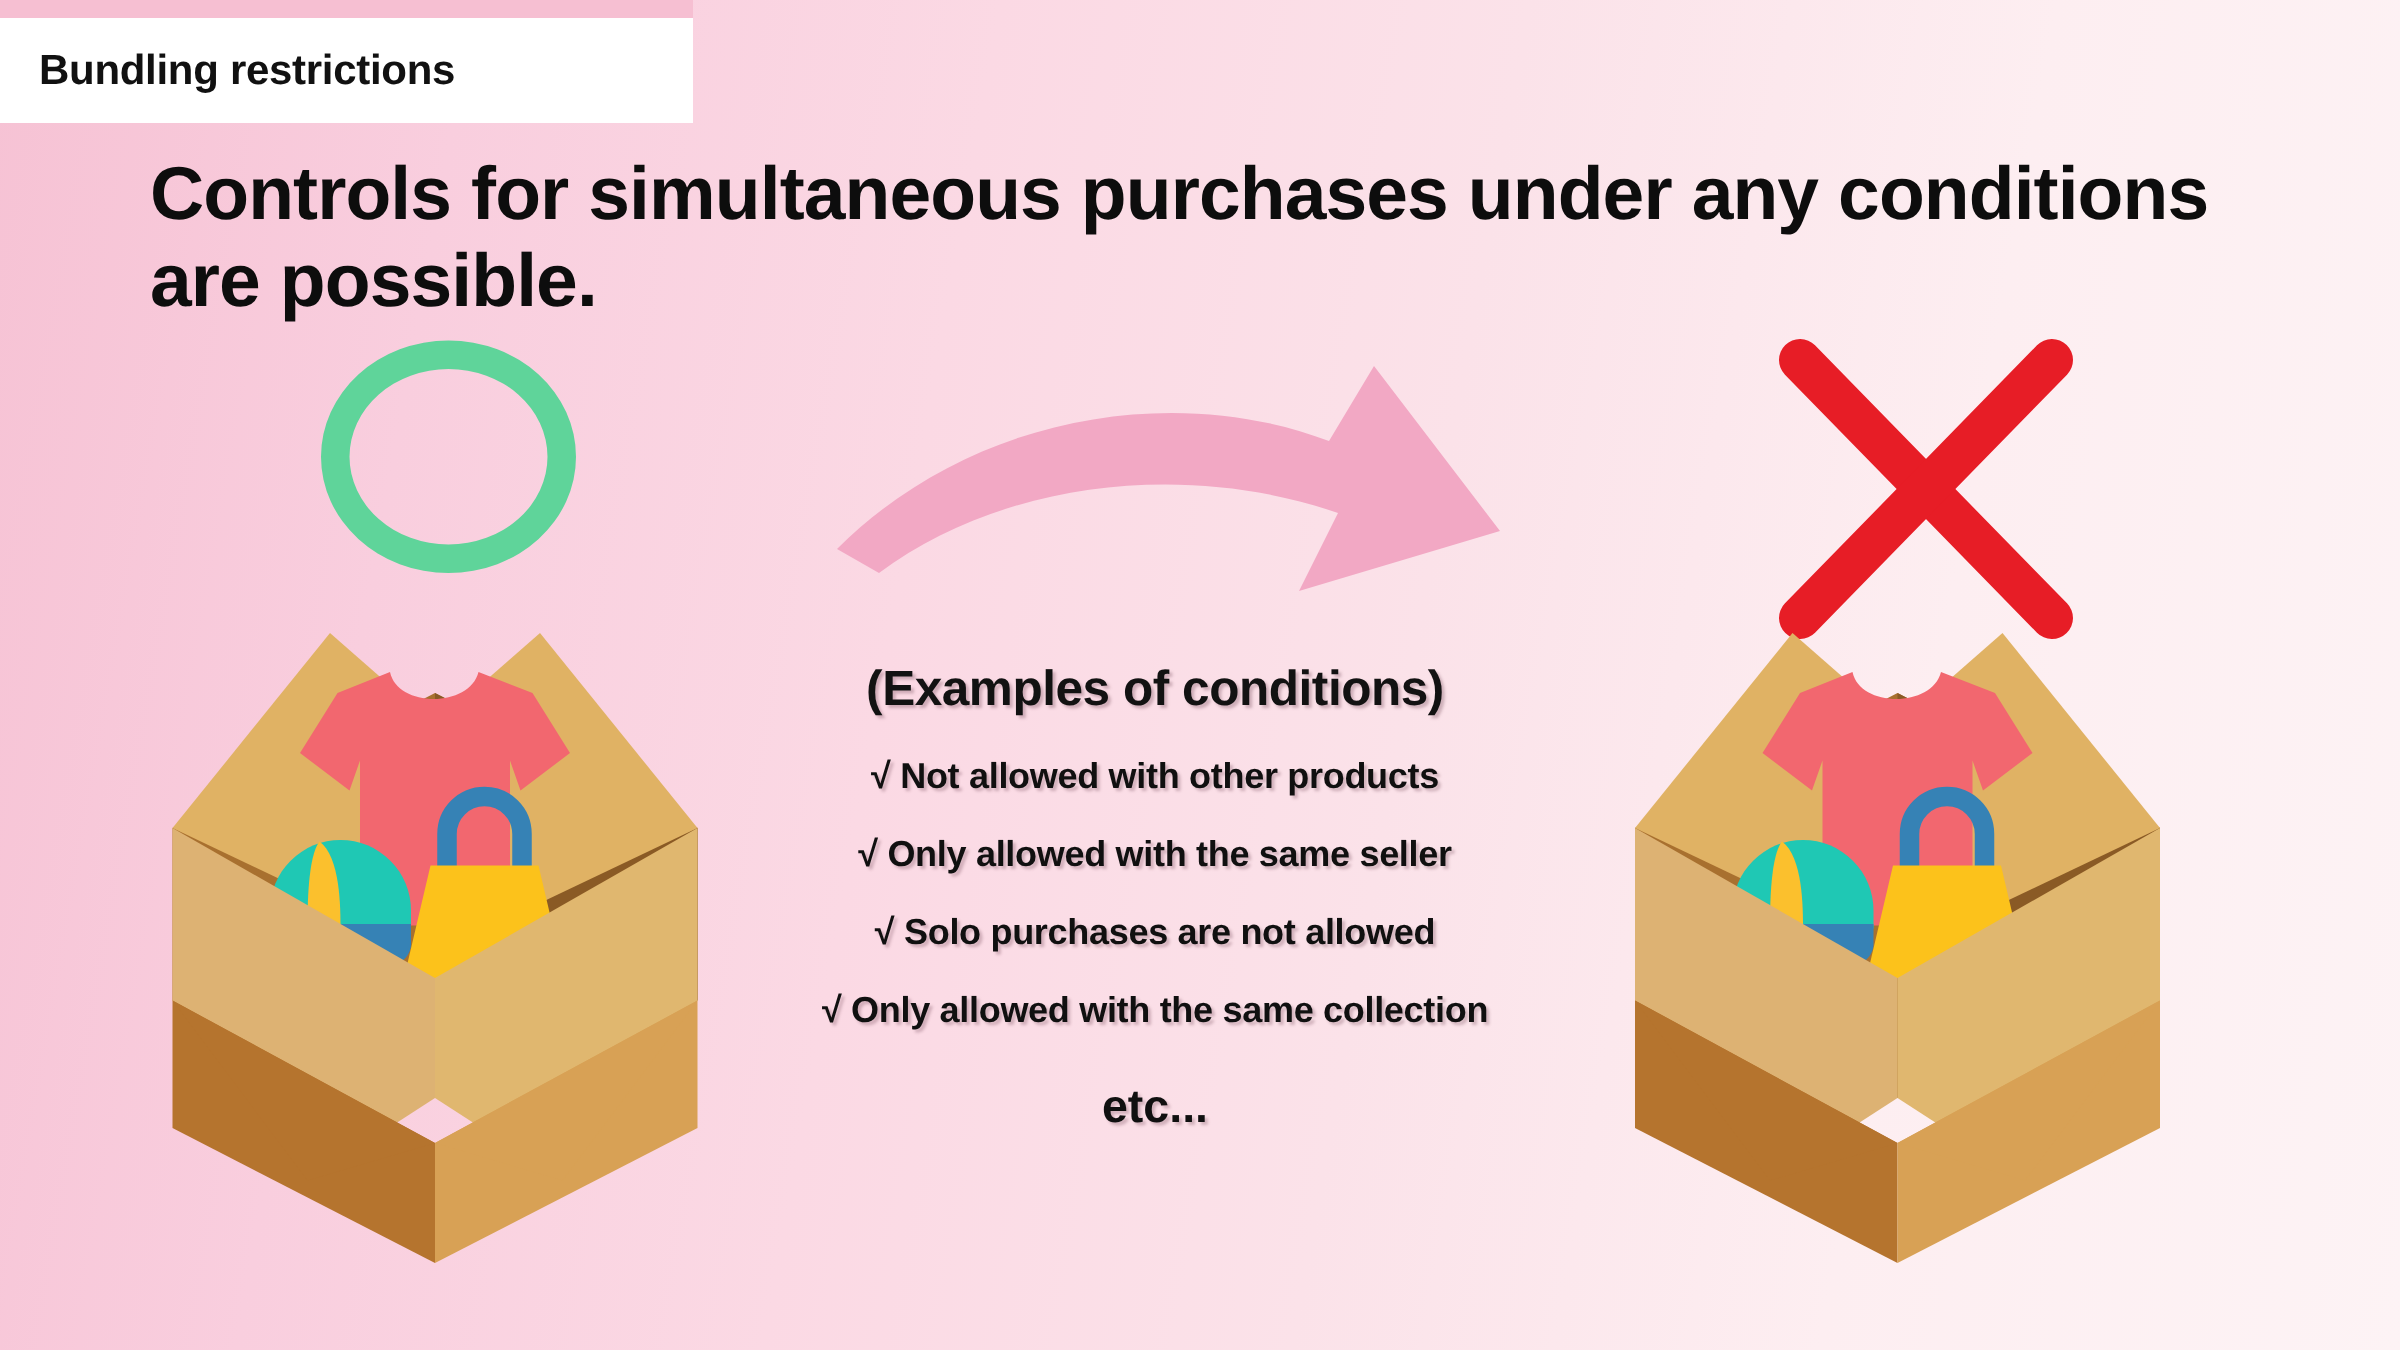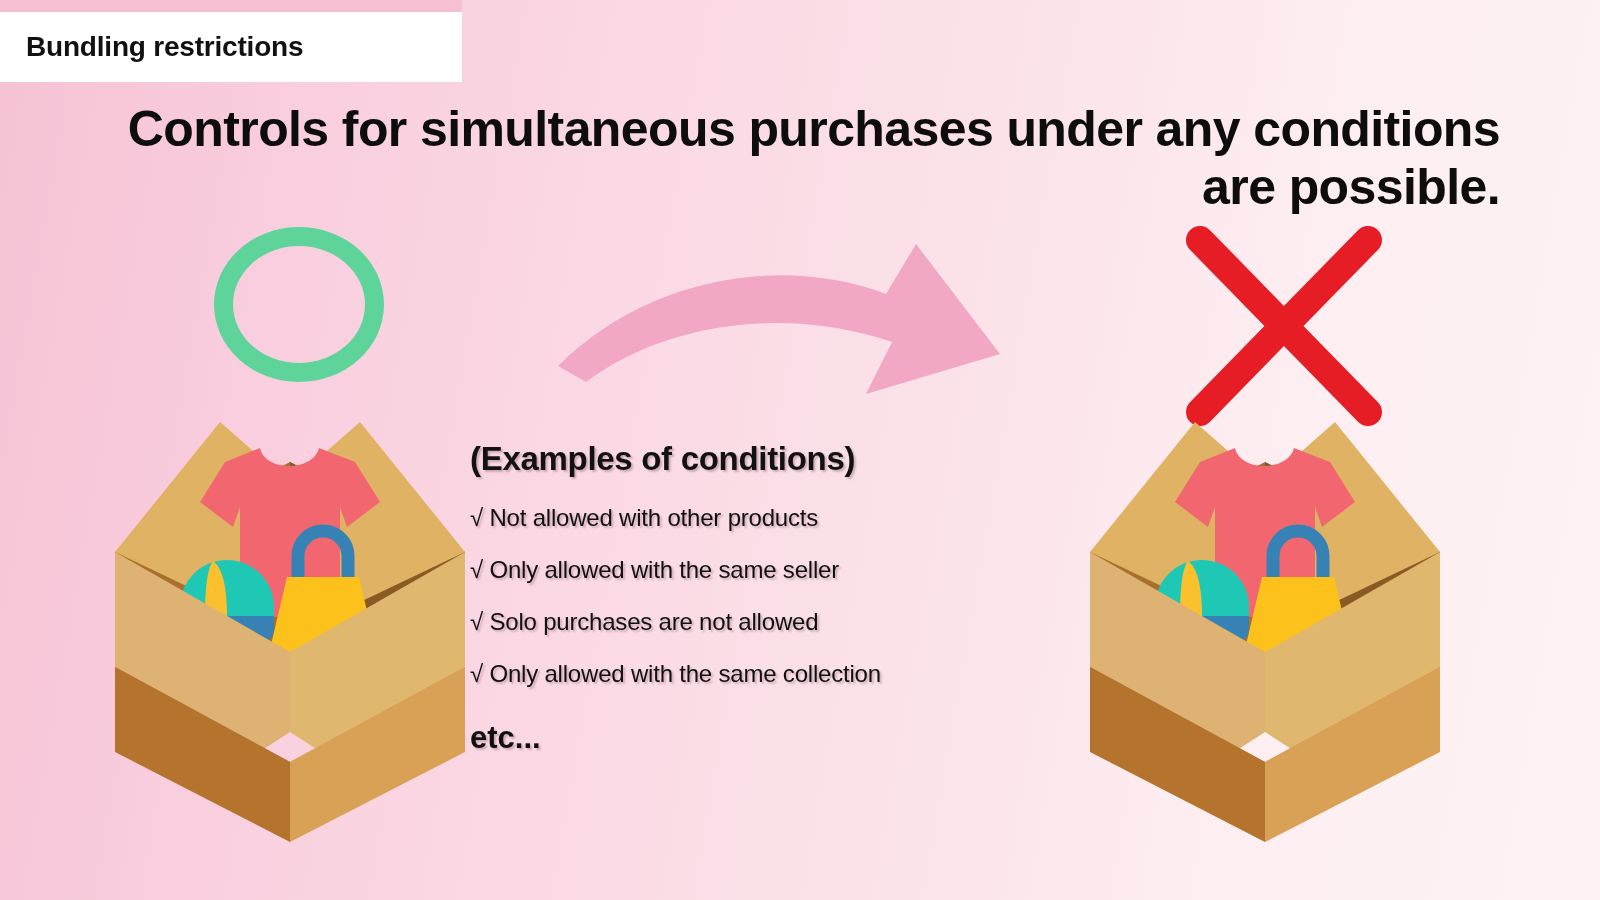--- a/index.html
+++ b/index.html
@@ -52,21 +52,21 @@
     letter-spacing: -0.2px;
     white-space: nowrap;
   }
 
   
   .heading {
     position: absolute;
     left: 100px;
     top: 100px;
     width: 1400px;
-    text-align: right;
+    text-align: left;
     font-size: 50px;
     line-height: 1.16;
     font-weight: 700;
     color: #0d0d0d;
     letter-spacing: -0.6px;
   }
 
   
   .circle-mark {
     position: absolute;
@@ -94,37 +94,38 @@
     width: 446px;
     height: 172px;
   }
 
   
   .conditions {
     position: absolute;
     left: 470px;
     top: 440px;
     width: 600px;
+    text-align: center;
   }
   .cond-title {
     font-size: 33px;
     font-weight: 700;
     color: #121212;
     text-shadow: 2px 2px 2px rgba(120,80,95,0.35);
     margin-bottom: 26px;
     letter-spacing: -0.3px;
   }
   .cond-list {
     list-style: none;
     margin: 0;
     padding: 0;
   }
   .cond-item {
     font-size: 24px;
-    font-weight: 400;
+    font-weight: 700;
     color: #101010;
     text-shadow: 2px 2px 2px rgba(120,80,95,0.33);
     margin: 0 0 24px 0;
     white-space: nowrap;
     letter-spacing: -0.2px;
   }
   .cond-etc {
     margin-top: 32px;
     font-size: 31px;
     font-weight: 700;

